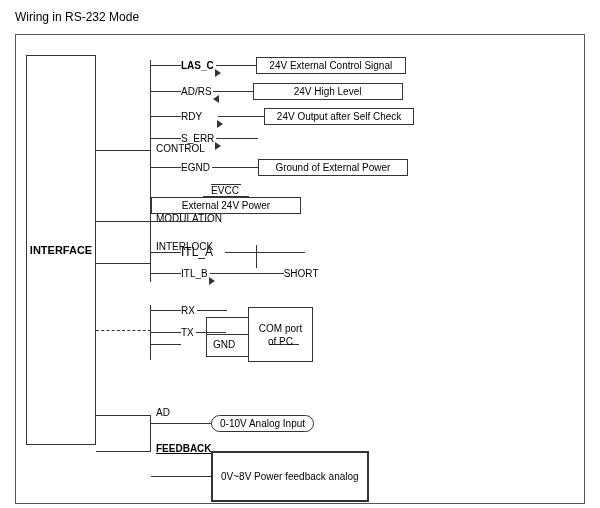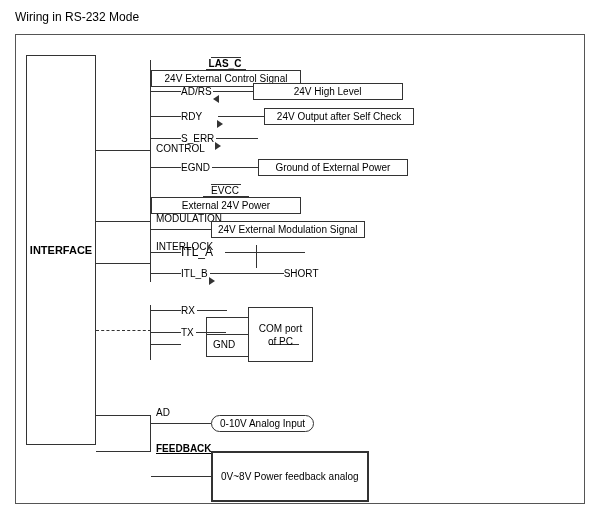--- a/index.html
+++ b/index.html
@@ -106,21 +106,21 @@
 
   <div class="interface-box">
     <span class="interface-label">INTERFACE</span>
   </div>
 
   <div class="connector-line" style="left:80px; top:115px; width:55px;"></div>
   <div class="connector-vline" style="left:134px; top:25px; height:222px;"></div>
 
   <div style="position:absolute; left:140px; top:108px; font-size:10px;">CONTROL</div>
 
-  <div class="row" style="top:22px; left:135px;flex-direction:column;">
+  <div class="row" style="top:22px; left:135px;">
     <div class="hline" style="width:30px;"></div>
     <span style="font-size:10px; font-weight:bold; margin-right:2px;">LAS_C</span>
     <div class="hline arrow-right" style="width:40px;"></div>
     <div class="right-box">24V External Control Signal</div>
   </div>
 
   <div class="row" style="top:48px; left:135px;">
     <div class="hline" style="width:30px;"></div>
     <span style="font-size:10px; margin-right:1px;">AD/RS</span>
     <div class="arrow-left hline" style="width:40px;"></div>
@@ -151,21 +151,20 @@
     <div class="hline" style="width:30px;"></div>
     <span style="font-size:10px; margin-right:2px;">EVCC</span>
     <div class="hline" style="width:46px;"></div>
     <div class="right-box">External 24V Power</div>
   </div>
 
   <div class="connector-line" style="left:80px; top:186px; width:55px;"></div>
   <div style="position:absolute; left:140px; top:178px; font-size:10px;">MODULATION</div>
   <div class="row" style="top:186px; left:135px;">
     <div class="hline" style="width:60px;"></div>
-    <div class="right-box">24V External Modulation Signal</div>
   </div>
 
   <div class="connector-line" style="left:80px; top:228px; width:55px;"></div>
   <div class="connector-vline" style="left:134px; top:210px; height:37px;"></div>
   <div style="position:absolute; left:140px; top:206px; font-size:10px;">INTERLOCK</div>
 
   <div class="row" style="top:210px; left:135px;">
     <div class="hline" style="width:30px;"></div>
     <span style="font-size:12px; margin-right:12px;">ITL_A</span>
     <div class="hline" style="width:80px;"></div>

